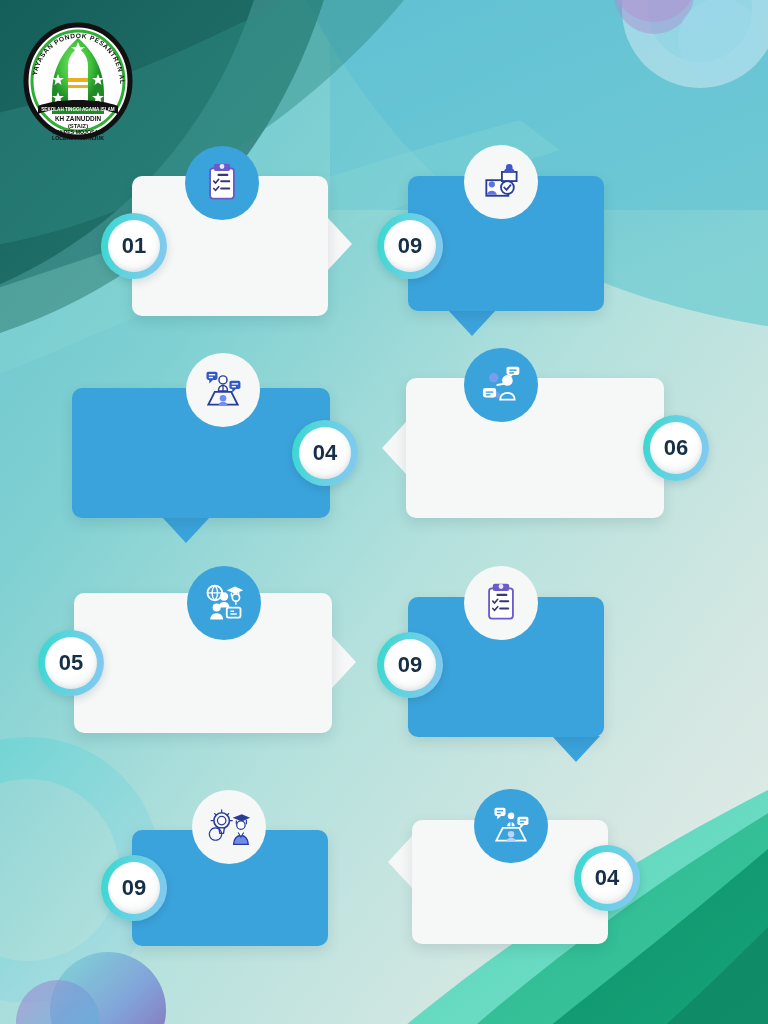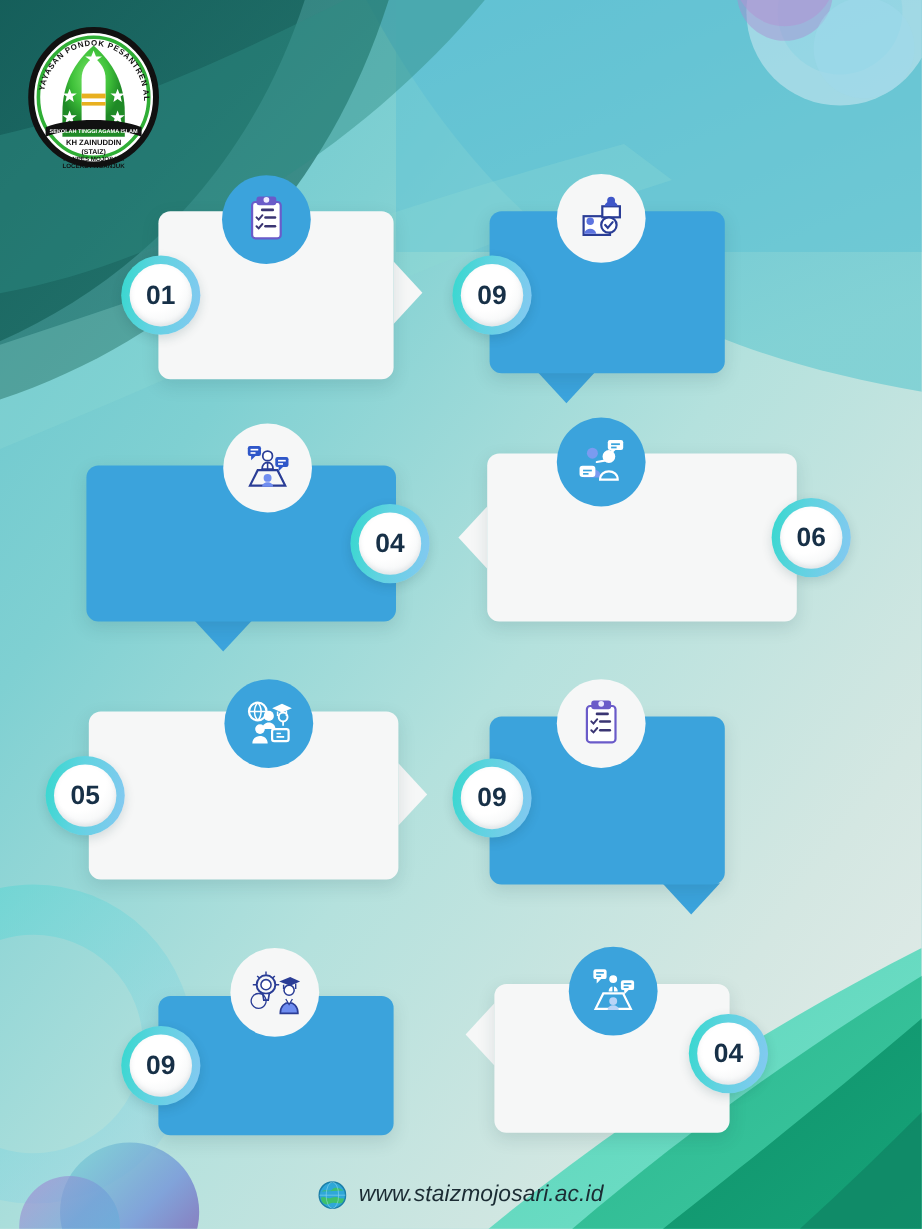--- a/index.html
+++ b/index.html
@@ -429,24 +429,13 @@
 <div class="badge" style="left:101px; top:855px;">
   <div class="badge-inner">
       <span class="badge-num">09</span>
     </div>
 </div>
 <div class="card-text" style="left:170px; top:858px; width:150px; text-align:center; font-size:17px;">Pengumpulan
 berkas revisi
 skripsi</div>
 
 <div class="footer">
-  <div class="fitem">
-    <svg class="ficon" viewBox="0 0 24 24">
-      <circle cx="12" cy="12" r="11" fill="#2fa7d8"></circle>
-      <path d="M3,9 C6,6 9,10 12,7 C15,4 19,7 21.5,8" fill="#3ec06b" opacity="0.95"></path>
-      <path d="M2.5,14 C6,12 8,16 12,14 C16,12 19,16 21.8,14.5 L21,18 C17,20 13,17 10,19 C7,21 4,19 3,17 Z" fill="#3ec06b"></path>
-      <circle cx="12" cy="12" r="11" fill="none" stroke="#1c7fa8" stroke-width="1.2"></circle>
-      <ellipse cx="12" cy="12" rx="5.2" ry="11" fill="none" stroke="#9fe0f5" stroke-width="0.7" opacity="0.6"></ellipse>
-      <path d="M1.2,12 L22.8,12" stroke="#9fe0f5" stroke-width="0.7" opacity="0.6"></path>
-    </svg>
-    <span class="ftext">www.staizmojosari.ac.id</span>
-  </div>
 </div>
 
 </body></html>

